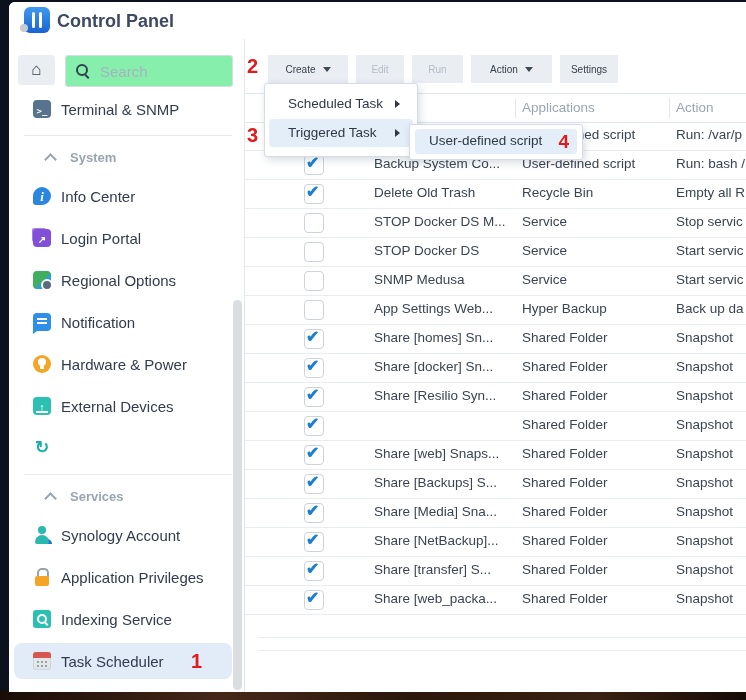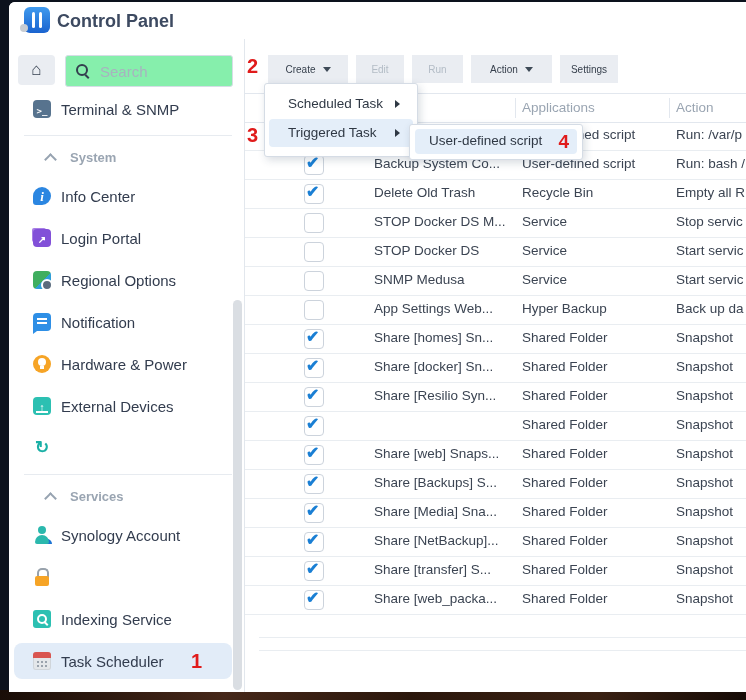--- a/index.html
+++ b/index.html
@@ -158,20 +158,21 @@
         <div class="side-sec" style="top: 449px;">
           <span class="chev"></span>
           <span class="lbl">Services</span>
         </div>
         <div class="side-item" style="top: 483px;">
           <span class="icon i-account"></span>
           <span class="lbl">Synology Account</span>
         </div>
         <div class="side-item" style="top: 525px;">
           <span class="icon i-lock"></span>
+          <span class="lbl">Application Privileges</span>
         </div>
         <div class="side-item" style="top: 567px;">
           <span class="icon i-indexing"></span>
           <span class="lbl">Indexing Service</span>
         </div>
         <div class="side-item selected" style="top: 604px;">
           <span class="icon i-task"></span>
           <span class="lbl">Task Scheduler</span>
           <span class="ann" style="left: 177px; top: 7px;">1</span>
         </div>

